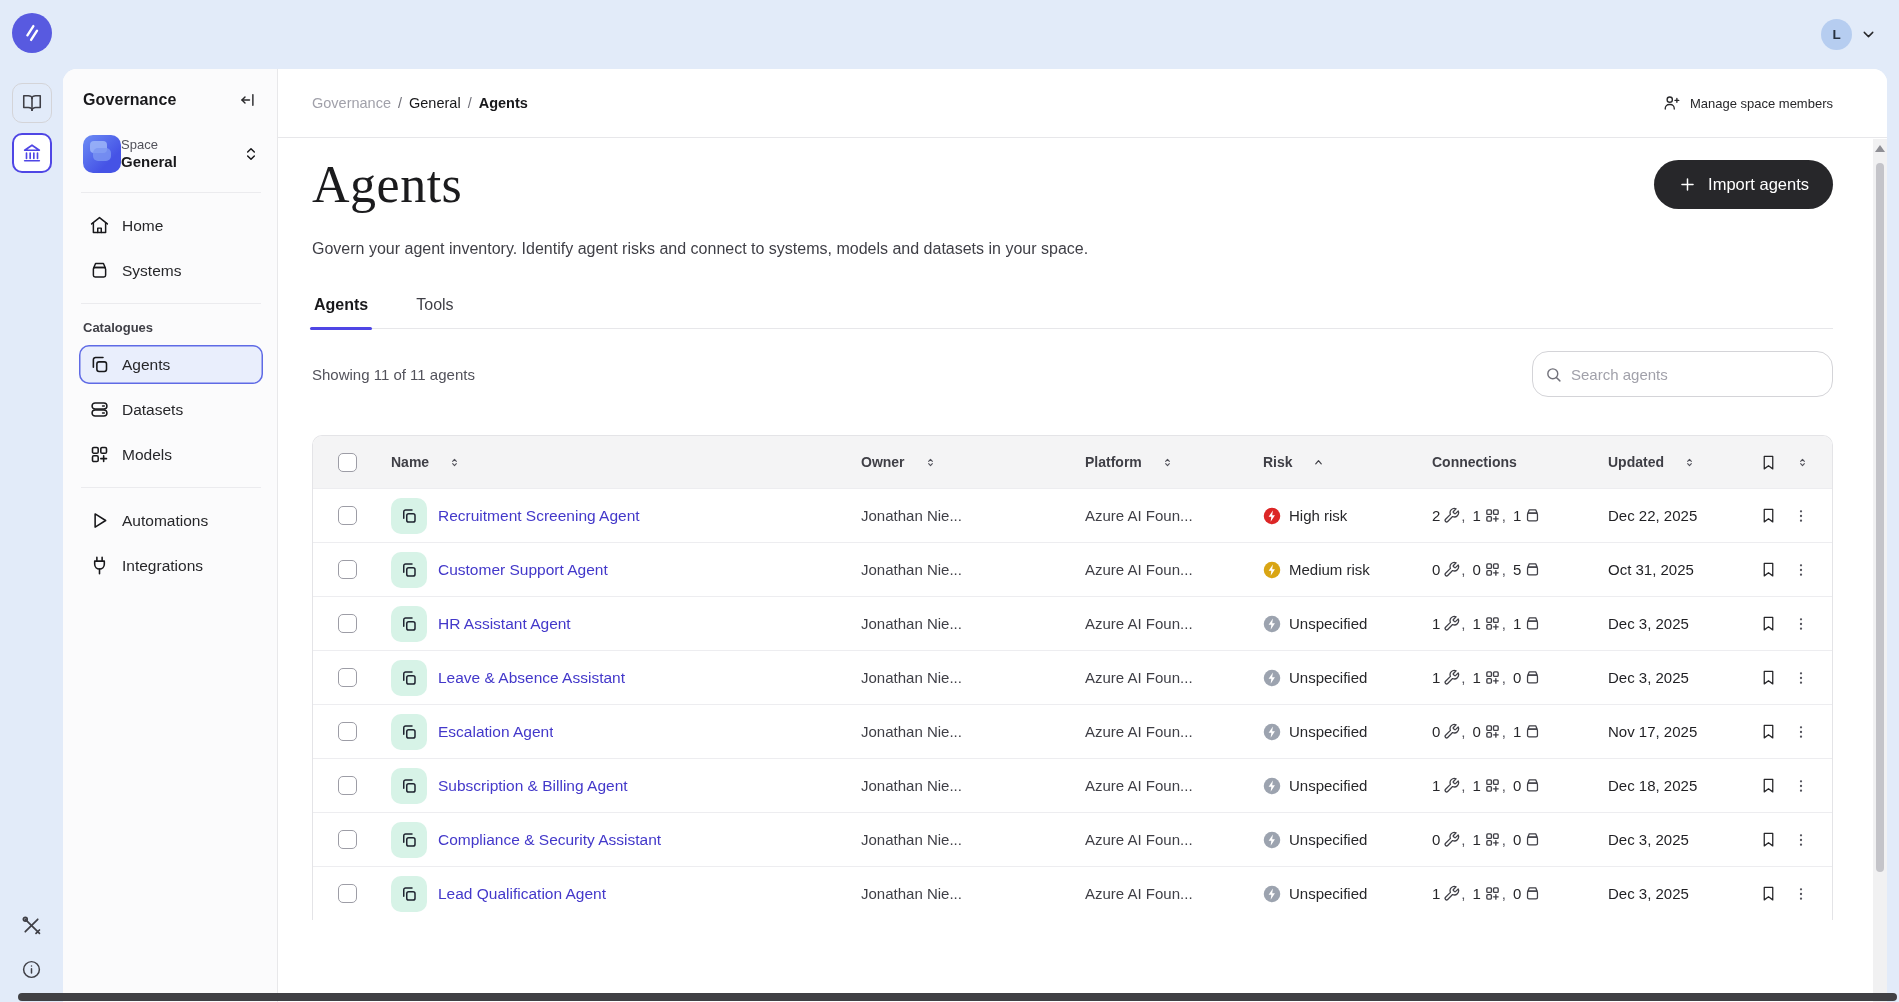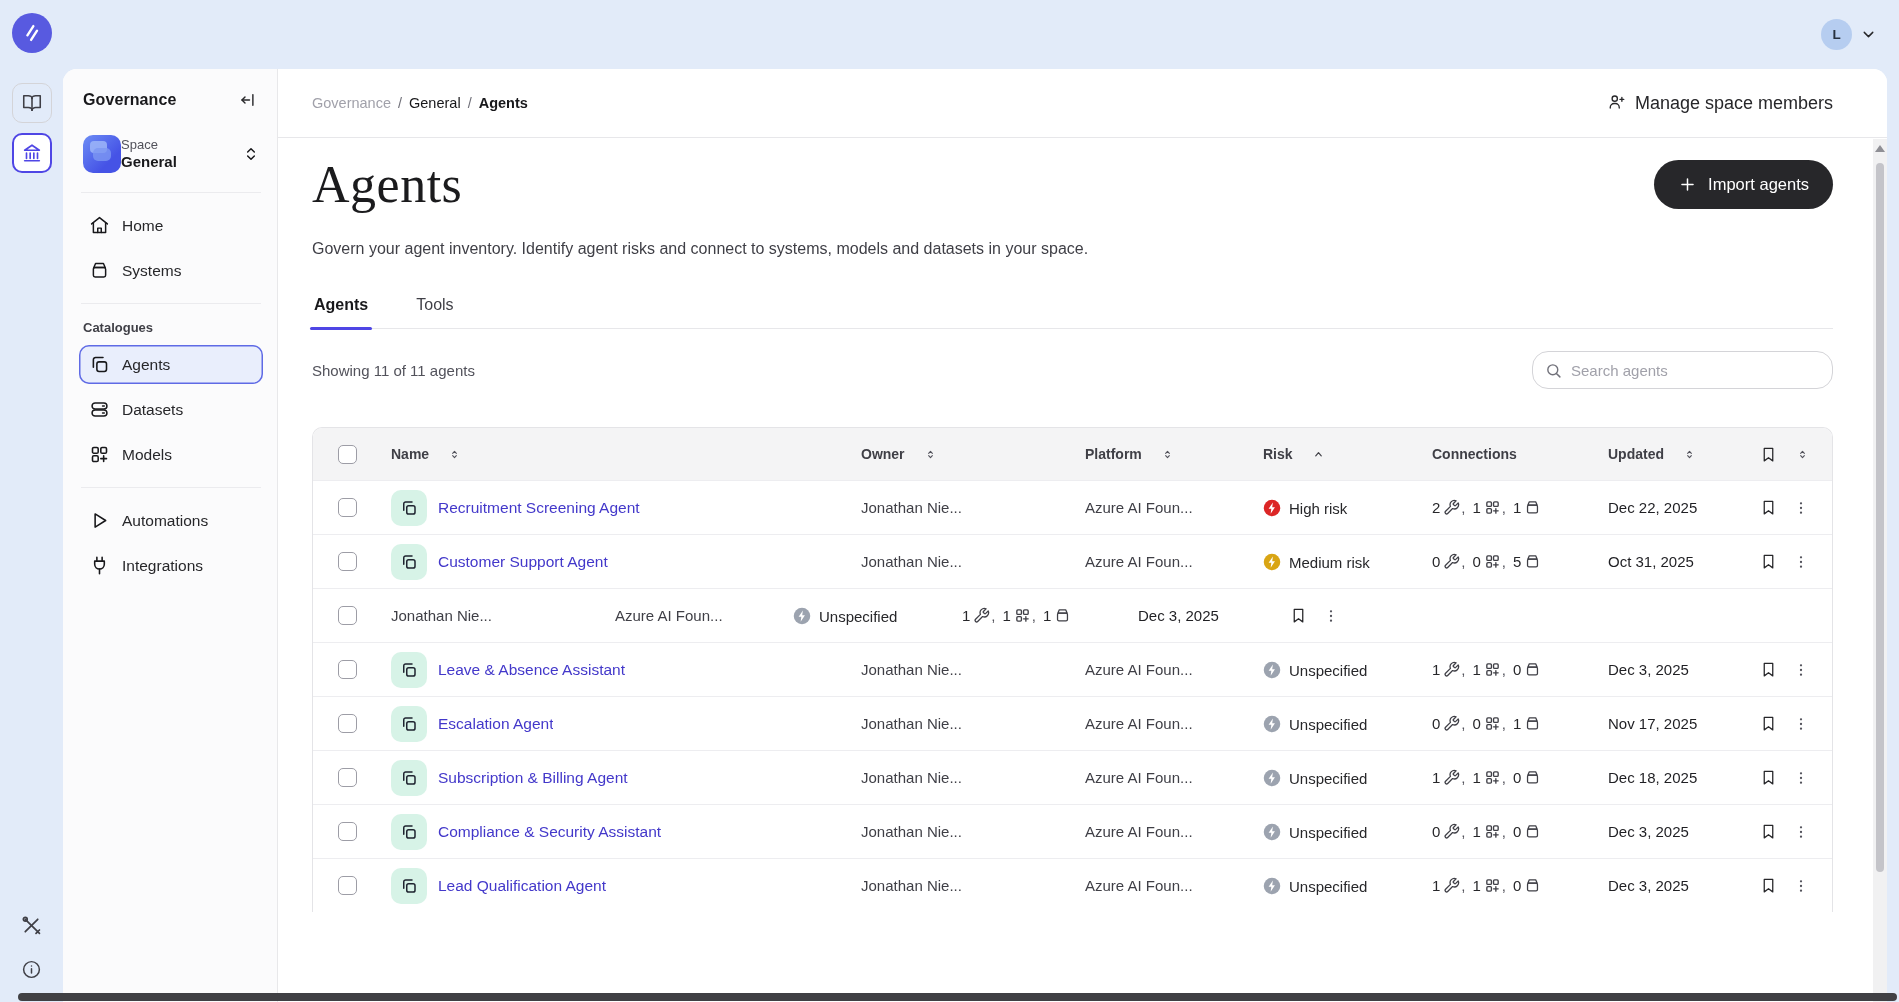--- a/index.html
+++ b/index.html
@@ -44,50 +44,50 @@
   .nav-item.active { background:#e9eefc; box-shadow:inset 0 0 0 1.5px #5f6ae5; }
   .section-label { font-size:13px; font-weight:700; color:#3f3f46; margin:16px 0 10px 4px; }
 
   
   .main { flex:1; background:#fff; position:relative; min-width:0; }
   .page-header { height:69px; border-bottom:1px solid #e7e7ea; display:flex; align-items:center; justify-content:space-between; padding:0 54px 0 34px; }
   .breadcrumb { font-size:14.5px; color:#71717a; display:flex; gap:7px; align-items:center; }
   .bc-root { color:#a1a1aa; cursor:pointer; }
   .bc-mid { color:#18181b; cursor:pointer; }
   .bc-cur { color:#18181b; font-weight:700; }
-  .members-btn { display:flex; align-items:flex-start; gap:9px; background:none; border:none; font-size:18px; color:#27272a; cursor:pointer; font-family:inherit; }
+  .members-btn { display:flex; align-items:center; gap:9px; background:none; border:none; font-size:13px; color:#27272a; cursor:pointer; font-family:inherit; }
 
   .content { margin-right:14px; padding:0 40px 0 34px; }
   .title-row { margin-top:18px; display:flex; align-items:flex-start; justify-content:space-between; }
   .page-title { font-family:"Liberation Serif","DejaVu Serif",serif; font-weight:400; font-size:52px; line-height:1.12; color:#1b1b1d; letter-spacing:.5px; }
   .import-btn { height:49px; border-radius:26px; background:#27272a; color:#fff; border:none; display:flex; align-items:center; gap:11px; padding:0 24px; font-size:16.5px; font-weight:500; cursor:pointer; font-family:inherit; margin-top:4px; }
   .page-desc { margin-top:26px; font-size:16px; color:#3f3f46; }
 
   .tabs { margin-top:38px; display:flex; gap:44px; border-bottom:1px solid #e7e7ea; }
   .tab { font-size:16px; color:#3f3f46; padding:0 2px 14px; cursor:pointer; position:relative; }
   .tab.active { color:#18181b; font-weight:600; }
   .tab.active::after { content:""; position:absolute; left:-2px; right:-2px; bottom:-2px; height:3.5px; border-radius:3px; background:#4f46e5; }
 
   .manage-heading { margin-top:32px; font-size:23px; font-weight:700; color:#18181b; }
   .toolbar-row { margin-top:22px; display:flex; align-items:center; justify-content:space-between; }
   .showing { font-size:15px; color:#52525b; }
-  .search-box { width:301px; height:38px; border:1px solid #d4d4d8; border-radius:16px; background:#fff; display:flex; align-items:center; gap:9px; padding:0 12px; }
+  .search-box { width:301px; height:46px; border:1px solid #d4d4d8; border-radius:16px; background:#fff; display:flex; align-items:center; gap:9px; padding:0 12px; }
   .search-box input { border:none; outline:none; flex:1; font-size:15px; font-family:inherit; color:#18181b; background:transparent; }
   .search-box input::placeholder { color:#a1a1aa; }
 
   
   .table { margin-top:38px; border:1px solid #e4e4e7; border-radius:10px 10px 0 0; border-bottom:none; overflow:hidden; }
   .trow { display:flex; align-items:center; }
   .thead { background:#f4f4f5; height:52px; font-size:14px; font-weight:600; color:#3f3f46; }
   .tbody .trow { height:54px; border-top:1px solid #ededf0; background:#fff; }
   .c-select { width:78px; flex:none; display:flex; align-items:center; padding-left:25px; }
   .c-name { flex:1; min-width:0; display:flex; align-items:center; gap:11px; }
   .c-owner { width:180px; flex:none; }
   .c-platform { width:178px; flex:none;margin-left:44px; }
-  .c-risk { width:169px; flex:none; display:flex; align-items:flex-end; gap:8px; }
+  .c-risk { width:169px; flex:none; display:flex; align-items:flex-start; gap:8px; }
   .c-conn { width:176px; flex:none; display:flex; align-items:center; }
   .c-updated { width:148px; flex:none; }
   .c-actions { width:76px; flex:none; display:flex; align-items:center; gap:16px; justify-content:flex-start; padding-left:4px; }
   .hdr-cell { display:flex; align-items:center; gap:20px; cursor:pointer; }
   .checkbox { width:19px; height:19px; border:1.4px solid #9d9da6; border-radius:5px; background:#fff; cursor:pointer; }
   .agent-chip { width:36px; height:36px; border-radius:10px; background:#d7f3e7; display:flex; align-items:center; justify-content:center; flex:none; }
   .agent-link { font-size:15.5px; color:#4338ca; font-weight:500; cursor:pointer; white-space:nowrap; overflow:hidden; text-overflow:ellipsis; }
   .cell-txt { font-size:15px; color:#3f3f46; }
   .date-txt { font-size:15px; color:#1f1f23; }
   .risk-label { font-size:15px; color:#27272a; }
@@ -505,20 +505,29 @@
                     <circle cx="12" cy="12" r="1.7"></circle>
                     <circle cx="12" cy="19" r="1.7"></circle>
                   </svg>
                 </button>
               </div>
             </div>
             <div class="trow">
               <div class="c-select">
                 <div class="checkbox"></div>
               </div>
+              <div class="c-name">
+                <div class="agent-chip">
+                  <svg width="18" height="18" viewBox="0 0 24 24" fill="none" stroke="#1f2430" stroke-width="2" stroke-linecap="round" stroke-linejoin="round">
+                    <rect x="9" y="9" width="11" height="11" rx="2.5"></rect>
+                    <path d="M5 15V6.5A2.5 2.5 0 0 1 7.5 4H16"></path>
+                  </svg>
+                </div>
+                <a class="agent-link">HR Assistant Agent</a>
+              </div>
               <div class="c-owner"><span class="cell-txt">Jonathan Nie...</span></div>
               <div class="c-platform"><span class="cell-txt">Azure AI Foun...</span></div>
               <div class="c-risk">
                 <span>
                   <svg width="18" height="18" viewBox="0 0 24 24">
                     <circle cx="12" cy="12" r="11" fill="#9ca3af"></circle>
                     <path d="M13.2 4.5 7.5 13h3.6l-.9 6.5L15.9 11h-3.6z" fill="#ffffff"></path>
                   </svg>
                 </span>
                 <span class="risk-label">Unspecified</span>

